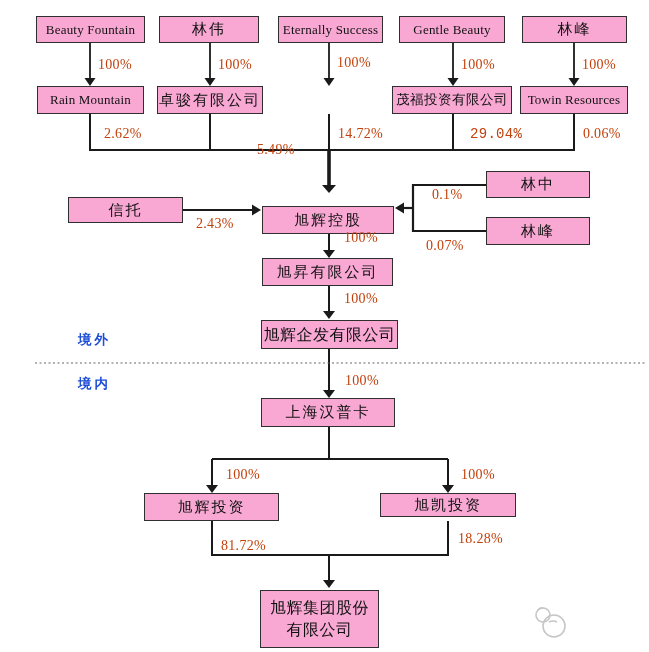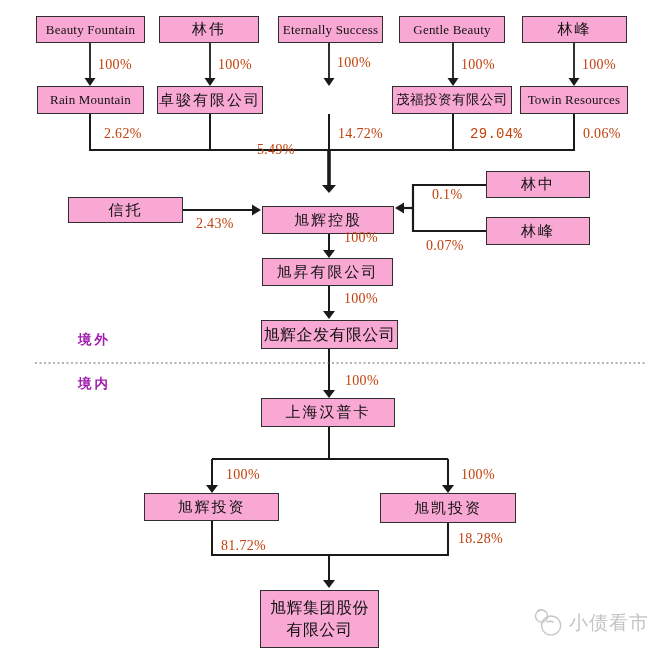--- a/index.html
+++ b/index.html
@@ -12,21 +12,21 @@
     position:absolute;box-sizing:border-box;border:1.6px solid #2f2f2f;background:#f9a8d4;
     display:flex;align-items:center;justify-content:center;text-align:center;
     font-size:15px;letter-spacing:2px;line-height:1.35;
   }
   .node.en{font-size:13px;letter-spacing:0.2px;}
   .node.long{letter-spacing:0.5px;font-size:16px;}
   .pct{
     position:absolute;font-size:14px;letter-spacing:0.3px;white-space:nowrap;color:#c2410c;
   }
   .region{
-    position:absolute;font-size:13.5px;font-weight:600;letter-spacing:3px;color:#a21caf;
+    position:absolute;font-size:13.5px;font-weight:600;letter-spacing:3px;color:#1d4ed8;
   }
   
   #n-bf{left:36px;top:16px;width:109px;height:27px;}
   #n-lw{left:159px;top:16px;width:100px;height:27px;}
   #n-es{left:278px;top:16px;width:105px;height:27px;}
   #n-gb{left:399px;top:16px;width:106px;height:27px;}
   #n-lf1{left:522px;top:16px;width:105px;height:27px;}
   
   #n-rm{left:37px;top:86px;width:107px;height:28px;}
   #n-zj{left:157px;top:86px;width:106px;height:28px;}
@@ -36,21 +36,21 @@
   
   #n-xt{left:68px;top:197px;width:115px;height:26px;}
   #n-ch{left:262px;top:194px;width:132px;height:28px;margin-top:12px;}
   #n-lz{left:486px;top:171px;width:104px;height:27px;}
   #n-lf2{left:486px;top:217px;width:104px;height:28px;}
   #n-xs{left:262px;top:258px;width:131px;height:28px;}
   #n-qf{left:261px;top:320px;width:137px;height:29px;}
   #n-sh{left:261px;top:398px;width:134px;height:29px;}
   
   #n-inv{left:144px;top:493px;width:135px;height:28px;}
-  #n-xk{left:380px;top:493px;width:136px;height:30px;}
+  #n-xk{left:380px;top:493px;width:136px;height:24px;}
   #n-grp{left:260px;top:590px;width:119px;height:58px;padding:4px 5px;}
   
   #p-bf{left:98px;top:57px;}   #p-lw{left:218px;top:57px;}
   #p-es{left:337px;top:55px;}  #p-gb{left:461px;top:57px;}
   #p-lf1{left:582px;top:57px;}
   
   #p-rm{left:104px;top:126px;} #p-zj{left:225px;top:142px;margin-left:32px;}
   #p-dc{left:338px;top:126px;} #p-mf{left:470px;top:126px;font-family:Liberation Mono, monospace;}
   #p-tw{left:583px;top:126px;}
   
@@ -185,16 +185,15 @@
 
   <div id="wm">
     <svg width="38" height="40" viewBox="0 0 38 40">
       <g fill="none" stroke="#c6c6c6" stroke-width="1.6">
         <circle cx="11" cy="12" r="7"></circle>
         <circle cx="22" cy="23" r="11"></circle>
         <path d="M6 7 q2 -3 5 -2"></path>
         <path d="M17 19 q4 -2 8 0"></path>
       </g>
     </svg>
-    <span id="wm-text">小债看市</span>
   </div>
 
 </div>
 
 </body></html>

